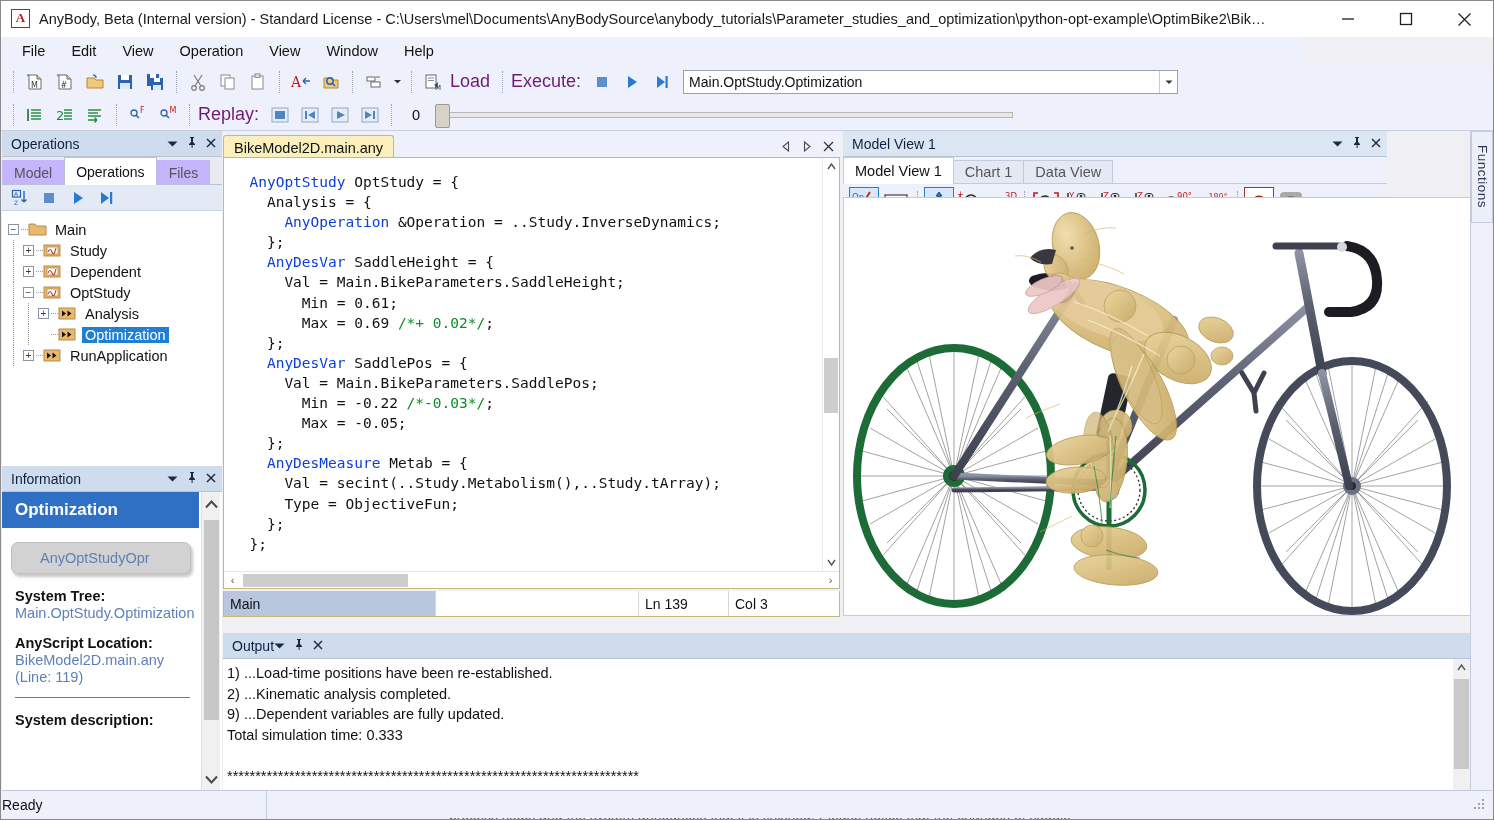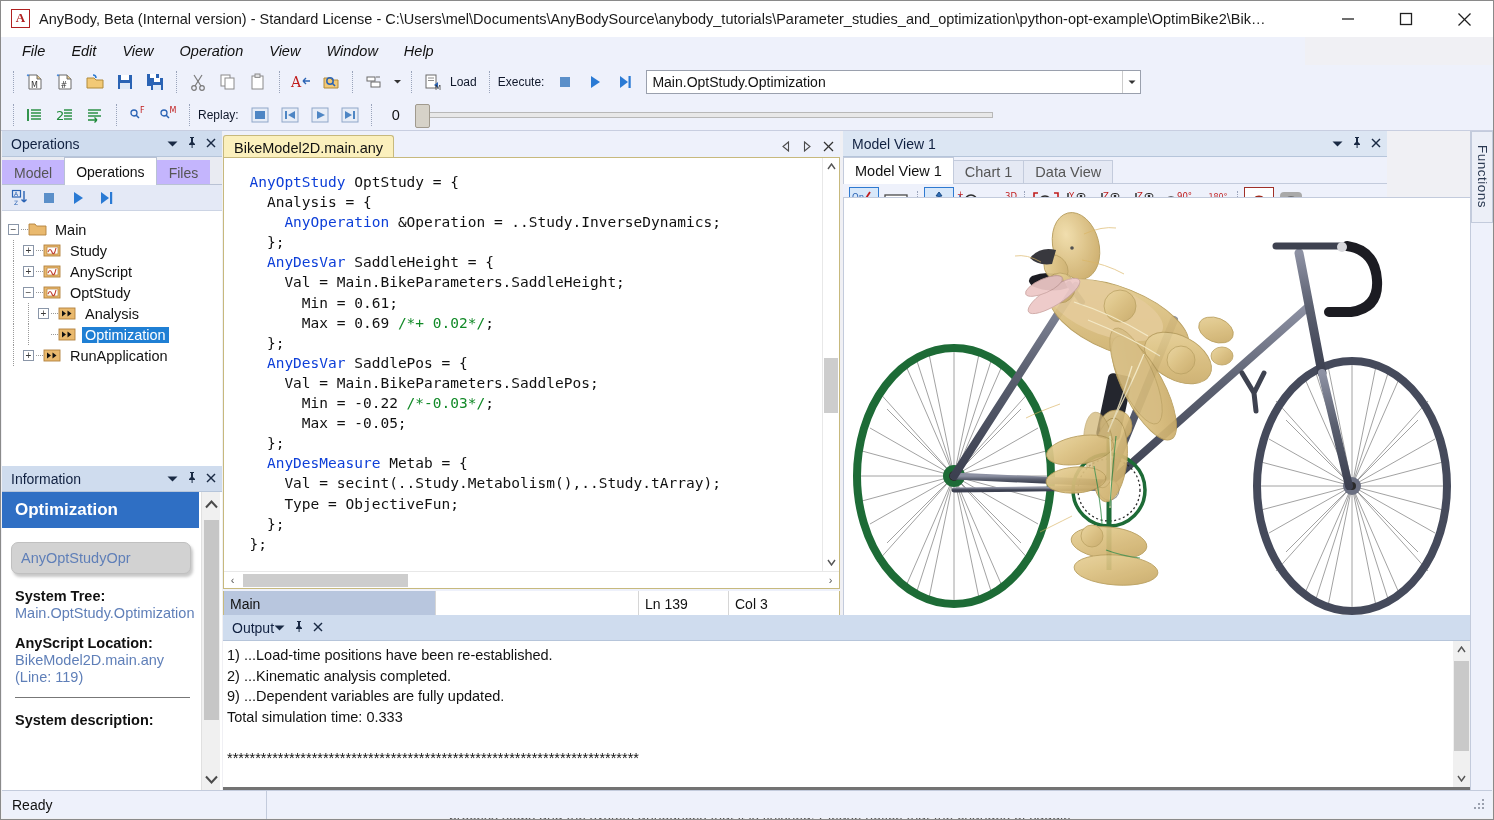--- a/index.html
+++ b/index.html
@@ -39,21 +39,21 @@
   .win-btn {
     width: 58px; height: 36px; display: flex; align-items: center; justify-content: center;
     color: #202020;
   }
   .win-btn svg { display: block; }
 
   
   .menubar {
     position: absolute; left: 0; top: 36px; width: 1304px; height: 28px;
     background: #eef1fb;
-    display: flex; align-items: center; padding-left: 8px; font-style: italic;
+    display: flex; align-items: center; padding-left: 8px;
   }
   .menu-item {
     font-size: 14.5px; color: #111; padding: 3px 13px; white-space: nowrap;
   }
 
   
   .toolbar-wrap {
     position: absolute; left: 0; top: 64px; width: 1492px; height: 66px;
     background: #eef1fb; border-bottom: 1px solid #c8cee0;
   }
@@ -61,21 +61,21 @@
     height: 33px; display: flex; align-items: center; padding-left: 6px;
   }
   .tb-sep {
     width: 1px; height: 22px; margin: 0 6px;
     border-left: 1px dotted #9aa4bb;
   }
   .tb-btn {
     width: 28px; height: 27px; display: flex; align-items: center; justify-content: center;
     margin: 0 1px; border: 1px solid transparent; border-radius: 2px;
   }
-  .tb-label { font-size: 12px; color: #0f172a; margin: 0 6px 0 2px; white-space: nowrap; }
+  .tb-label { font-size: 18px; color: #701a75; margin: 0 6px 0 2px; white-space: nowrap; }
   .tb-num { font-size: 14.5px; color: #111; margin: 0 10px 0 14px; }
 
   .exec-combo {
     flex: 0 0 495px; height: 24px; background: #fff; border: 1px solid #9aa0ad;
     display: flex; align-items: center; margin-left: 6px; position: relative;
   }
   .exec-combo input {
     border: 0; outline: 0; flex: 1; font-size: 14px; font-family: "Liberation Sans", sans-serif;
     color: #111; padding-left: 5px; background: transparent;
   }
@@ -142,21 +142,21 @@
   .tlabel.sel { background: #1f7fd4; color: #fff; }
 
   
   .info-panel { position: absolute; left: 1px; top: 465px; width: 220px; height: 325px; background: #fff; }
   .info-body { position: relative; height: 299px; background: #fff; overflow: hidden; }
   .info-title {
     background: #2f6fc4; color: #fff; font-size: 17px; font-weight: bold;
     padding: 8px 0 8px 13px; width: 197px;
   }
   .info-pill {
-    margin: 14px 0 0 9px; width: 180px; padding: 7px 0 7px 9px;
+    margin: 14px 0 0 9px; width: 180px; padding: 7px 0 7px 28px;
     background: #d2d2d2; border: 1px solid #c0c0c0; border-radius: 7px;
     color: #5f7fb8; font-size: 14.5px; box-shadow: 2px 3px 3px rgba(0,0,0,0.22);
   }
   .info-sec { margin: 14px 0 0 13px; font-size: 14.5px; font-weight: bold; color: #111; }
   .info-val { margin: 1px 0 0 13px; font-size: 14.5px; color: #5f7fb8; white-space: nowrap; }
   .info-rule { margin: 12px 0 0 13px; width: 175px; border-top: 1px solid #777; }
   .vscroll {
     position: absolute; right: 2px; top: 0; width: 19px; height: 299px;
     background: #f0f0f0; border-left: 1px solid #e0e0e0;
   }
@@ -241,22 +241,22 @@
   .mvb.on { border: 1px solid #2e7ad1; background: #d8e8fa; }
   .mv-sep { width: 1px; height: 24px; border-left: 1px dotted #9aa4bb; margin: 0 5px; }
   .rec-text { font-size: 14px; color: #555; margin-left: 8px; letter-spacing: .5px; }
   .mv-canvas {
     position: absolute; left: 0; top: 66px; width: 628px; height: 419px;
     background: #fff; border: 1px solid #c3cbdc; overflow: hidden;
   }
 
   
   .output {
-    position: absolute; left: 222px; top: 614px; width: 1248px; height: 184px;
-    background: #737373;
+    position: absolute; left: 222px; top: 632px; width: 1248px; height: 184px;
+    background: #84cc16;
   }
   .out-header {
     height: 26px; background: #cfdcee; display: flex; align-items: center;
     padding-left: 9px; font-size: 14px; color: #102040; border-bottom: 1px solid #b6c5da;
   }
   .out-body {
     position: absolute; left: 0; top: 26px; width: 1248px; height: 146px;
     background: #fff; overflow: hidden; padding: 4px 0 0 4px;
     font-size: 14.5px; color: #111; line-height: 20.5px;
   }
@@ -284,21 +284,21 @@
   
   .ghost-line {
     position: absolute; left: 448px; bottom: 0; width: 700px; height: 12px;
     overflow: hidden; font-size: 14px; color: #555; white-space: nowrap;
     font-family: "Liberation Sans", sans-serif;
   }
   .statusbar {
     position: absolute; left: 1px; bottom: 1px; width: 1490px; height: 28px;
     background: #eef1fb; border-top: 1px solid #c3cbdc; display: flex; align-items: center;
   }
-  .sb-cell { font-size: 14px; color: #111; padding-left: 10px; display: flex; align-items: center; height: 28px; }
+  .sb-cell { font-size: 14px; color: #111; display: flex; align-items: center; height: 28px; }
   .sb-ready { width: 265px; border-right: 1px solid #c3cbdc; }
   .sb-rest { flex: 1; }
   .sb-grip { width: 18px; height: 18px; margin-right: 3px; }
 </style>
 </head>
 <body>
 
 <div id="app">
 
   <div class="titlebar">
@@ -643,21 +643,21 @@
 
       <div class="tnode">
         <div class="tindent line"></div>
         <div class="tbox">+</div>
         <div class="tdash"></div>
         <svg class="ticon" viewBox="0 0 19 15">
           <rect x="1" y="2" width="16" height="11" fill="#e9b96e" stroke="#b2813c" stroke-width="0.9"></rect>
           <rect x="4" y="4" width="11" height="7" fill="#fff" stroke="#b2813c" stroke-width="0.7"></rect>
           <path d="M5 9q2-5 4 0t4-4" fill="none" stroke="#c0392b" stroke-width="1.1"></path>
         </svg>
-        <div class="tlabel">AnyScript</div>
+        <div class="tlabel">Dependent</div>
       </div>
 
       <div class="tnode">
         <div class="tindent line"></div>
         <div class="tbox">−</div>
         <div class="tdash"></div>
         <svg class="ticon" viewBox="0 0 19 15">
           <rect x="1" y="2" width="16" height="11" fill="#e9b96e" stroke="#b2813c" stroke-width="0.9"></rect>
           <rect x="4" y="4" width="11" height="7" fill="#fff" stroke="#b2813c" stroke-width="0.7"></rect>
           <path d="M5 9q2-5 4 0t4-4" fill="none" stroke="#c0392b" stroke-width="1.1"></path>

